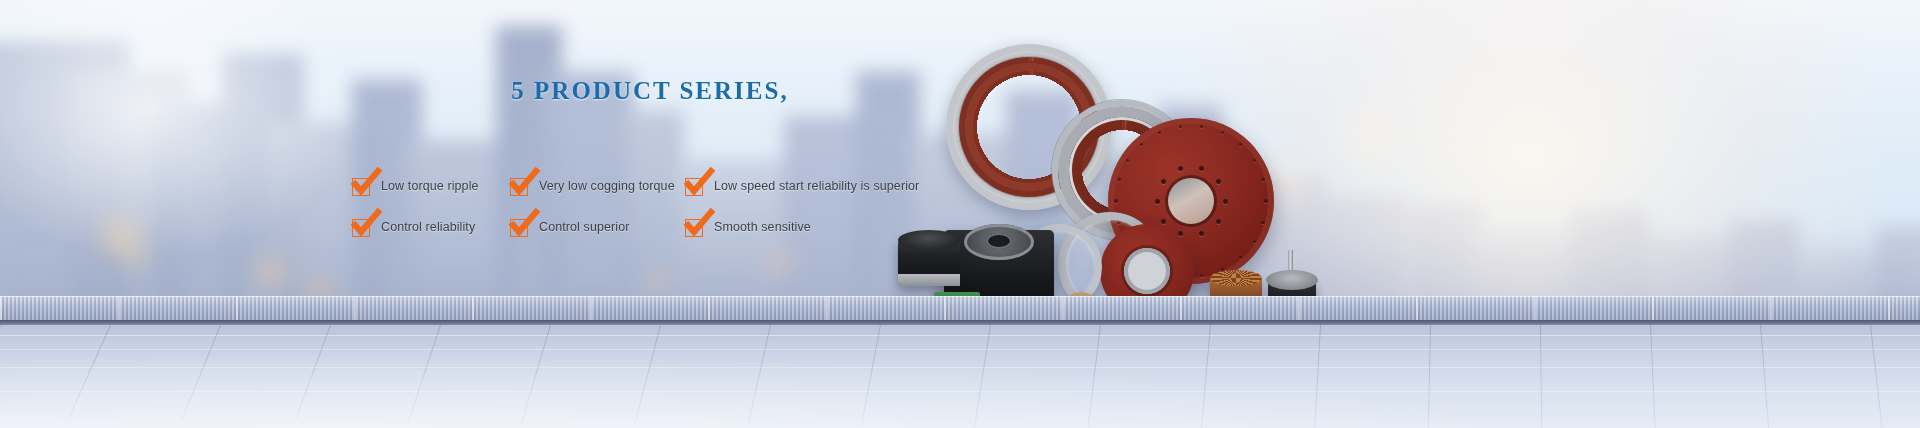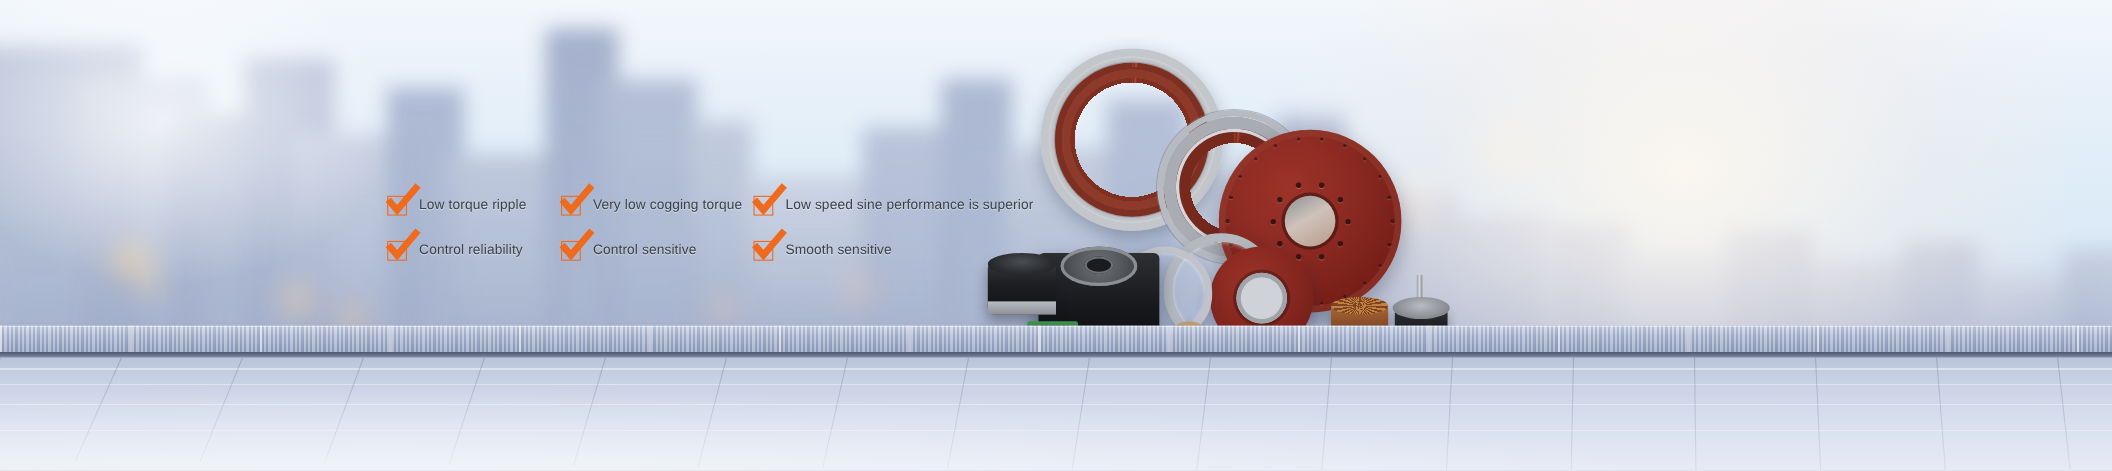--- a/index.html
+++ b/index.html
@@ -460,20 +460,21 @@
         <div class="vline" style="left:1430px;height:103px;transform:rotate(1.2133333333333334deg);"></div>
         <div class="vline" style="left:1540px;height:103px;transform:rotate(-0.6933333333333334deg);"></div>
         <div class="vline" style="left:1650px;height:103px;transform:rotate(-2.6deg);"></div>
         <div class="vline" style="left:1760px;height:103px;transform:rotate(-4.506666666666667deg);"></div>
         <div class="vline" style="left:1870px;height:103px;transform:rotate(-6.413333333333333deg);"></div>
       </div>
     <div class="plaza-sheen"></div>
   </div>
 
   <div class="headline">
+    <div class="l1">5  PRODUCT SERIES,</div>
   </div>
 
   <div class="features" id="features">
       <div class="frow">
         <div class="feat c1">
           <div class="cb">
             <span class="box"></span>
             <svg viewBox="0 0 30 30" aria-hidden="true">
               <path d="M4 16 L10 23 L27 3" fill="none" stroke="#F06A1E" stroke-width="6.2" stroke-linecap="square" stroke-linejoin="miter"></path>
             </svg>
@@ -489,41 +490,41 @@
           </div>
           <span class="flabel" style="color: rgb(59, 63, 69);">Very low cogging torque</span>
         </div>
         <div class="feat c3">
           <div class="cb">
             <span class="box"></span>
             <svg viewBox="0 0 30 30" aria-hidden="true">
               <path d="M4 16 L10 23 L27 3" fill="none" stroke="#F06A1E" stroke-width="6.2" stroke-linecap="square" stroke-linejoin="miter"></path>
             </svg>
           </div>
-          <span class="flabel" style="color: rgb(59, 63, 69);">Low speed sine performance is superior</span>
+          <span class="flabel" style="color: rgb(59, 63, 69);">Low speed start reliability is superior</span>
         </div>
       </div>
       <div class="frow">
         <div class="feat c1">
           <div class="cb">
             <span class="box"></span>
             <svg viewBox="0 0 30 30" aria-hidden="true">
               <path d="M4 16 L10 23 L27 3" fill="none" stroke="#F06A1E" stroke-width="6.2" stroke-linecap="square" stroke-linejoin="miter"></path>
             </svg>
           </div>
           <span class="flabel" style="color: rgb(59, 63, 69);">Control  reliability</span>
         </div>
         <div class="feat c2">
           <div class="cb">
             <span class="box"></span>
             <svg viewBox="0 0 30 30" aria-hidden="true">
               <path d="M4 16 L10 23 L27 3" fill="none" stroke="#F06A1E" stroke-width="6.2" stroke-linecap="square" stroke-linejoin="miter"></path>
             </svg>
           </div>
-          <span class="flabel" style="color: rgb(59, 63, 69);">Control sensitive</span>
+          <span class="flabel" style="color: rgb(59, 63, 69);">Control superior</span>
         </div>
         <div class="feat c3">
           <div class="cb">
             <span class="box"></span>
             <svg viewBox="0 0 30 30" aria-hidden="true">
               <path d="M4 16 L10 23 L27 3" fill="none" stroke="#F06A1E" stroke-width="6.2" stroke-linecap="square" stroke-linejoin="miter"></path>
             </svg>
           </div>
           <span class="flabel" style="color: rgb(59, 63, 69);">Smooth  sensitive</span>
         </div>

